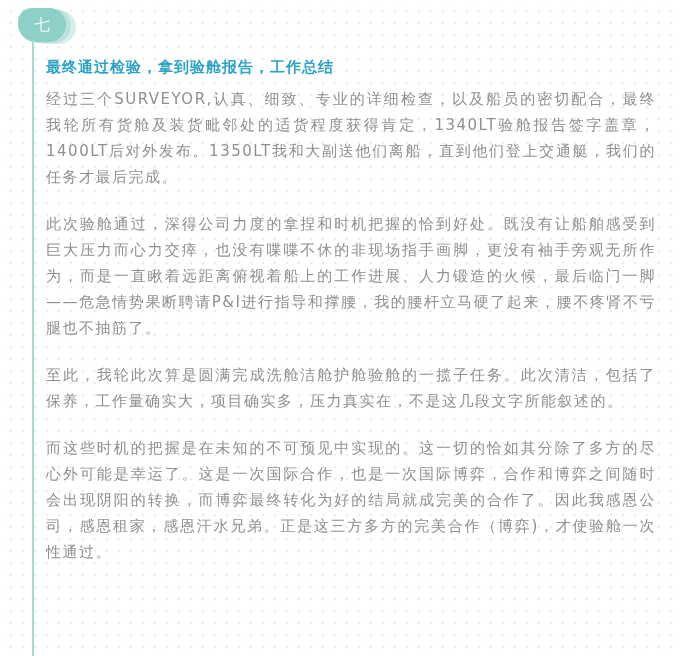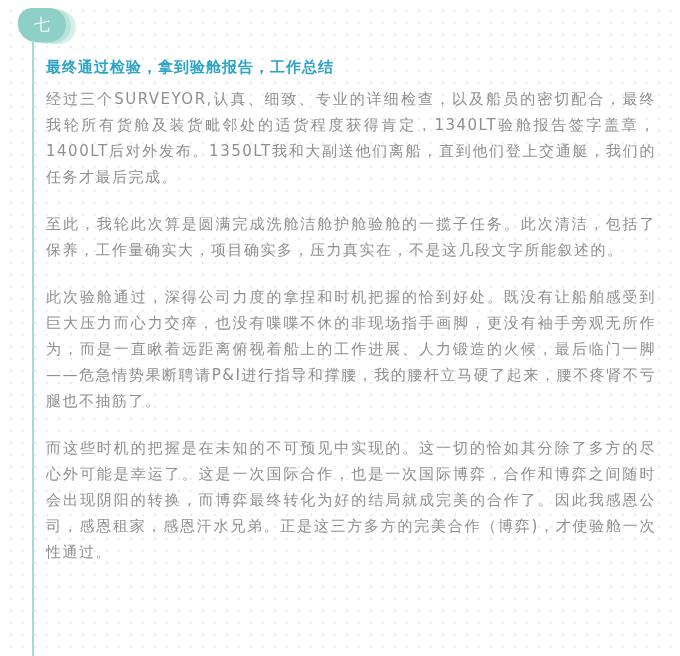--- a/index.html
+++ b/index.html
@@ -74,18 +74,18 @@
 <div class="page" style="--accent: #8ecfc7; --accent-light: #b9e2dc; --accent-lighter: #d6efeb; --heading-color: #2da3c6; --body-color: #8f8f8f; --line-color: #a5dbd4; --dot-color: #ececf3;">
   <div class="badge-echo2"></div>
   <div class="badge-echo1"></div>
   <div class="badge-main">七</div>
   <div class="v-line"></div>
 
   <div class="content">
     <h2 class="heading">最终通过检验，拿到验舱报告，工作总结</h2>
     <div id="paragraphs">
         <p>经过三个SURVEYOR,认真、细致、专业的详细检查，以及船员的密切配合，最终我轮所有货舱及装货毗邻处的适货程度获得肯定，1340LT验舱报告签字盖章，1400LT后对外发布。1350LT我和大副送他们离船，直到他们登上交通艇，我们的任务才最后完成。</p>
+        <p>此次验舱通过，深得公司力度的拿捏和时机把握的恰到好处。既没有让船舶感受到巨大压力而心力交瘁，也没有喋喋不休的非现场指手画脚，更没有袖手旁观无所作为，而是一直瞅着远距离俯视着船上的工作进展、人力锻造的火候，最后临门一脚——危急情势果断聘请P&amp;I进行指导和撑腰，我的腰杆立马硬了起来，腰不疼肾不亏腿也不抽筋了。</p>
         <p>至此，我轮此次算是圆满完成洗舱洁舱护舱验舱的一揽子任务。此次清洁，包括了保养，工作量确实大，项目确实多，压力真实在，不是这几段文字所能叙述的。</p>
-        <p>此次验舱通过，深得公司力度的拿捏和时机把握的恰到好处。既没有让船舶感受到巨大压力而心力交瘁，也没有喋喋不休的非现场指手画脚，更没有袖手旁观无所作为，而是一直瞅着远距离俯视着船上的工作进展、人力锻造的火候，最后临门一脚——危急情势果断聘请P&amp;I进行指导和撑腰，我的腰杆立马硬了起来，腰不疼肾不亏腿也不抽筋了。</p>
         <p>而这些时机的把握是在未知的不可预见中实现的。这一切的恰如其分除了多方的尽心外可能是幸运了。这是一次国际合作，也是一次国际博弈，合作和博弈之间随时会出现阴阳的转换，而博弈最终转化为好的结局就成完美的合作了。因此我感恩公司，感恩租家，感恩汗水兄弟。正是这三方多方的完美合作（博弈)，才使验舱一次性通过。</p>
       </div>
   </div>
 </div>
 
 </body></html>

